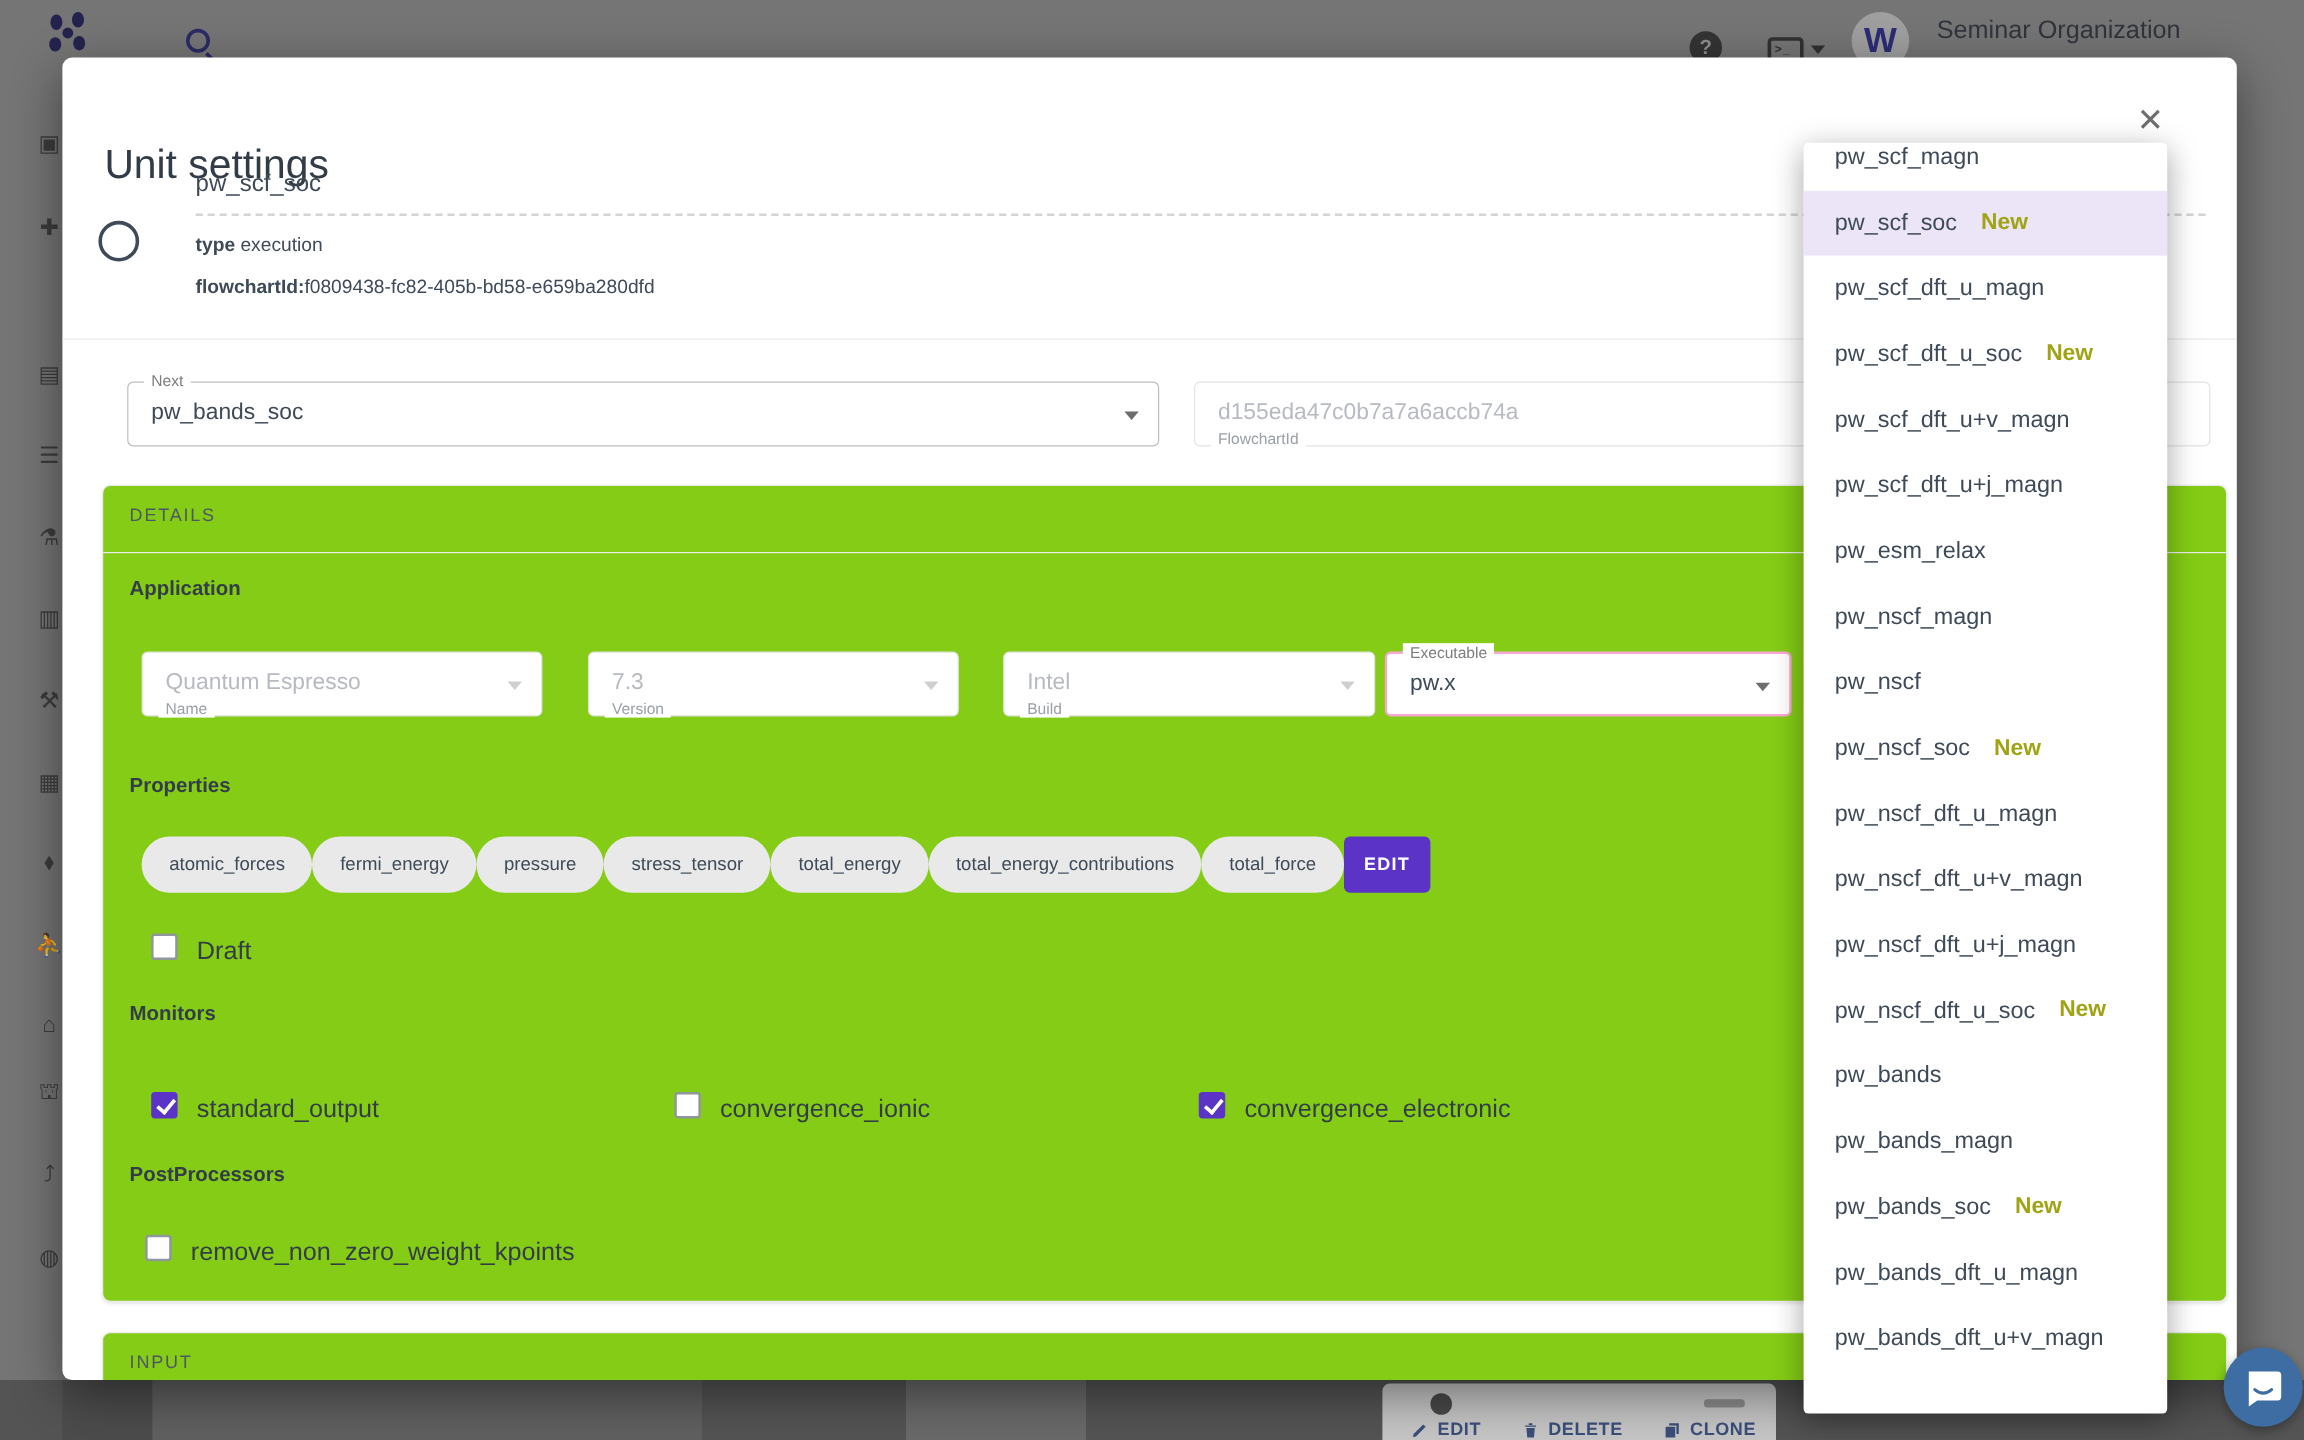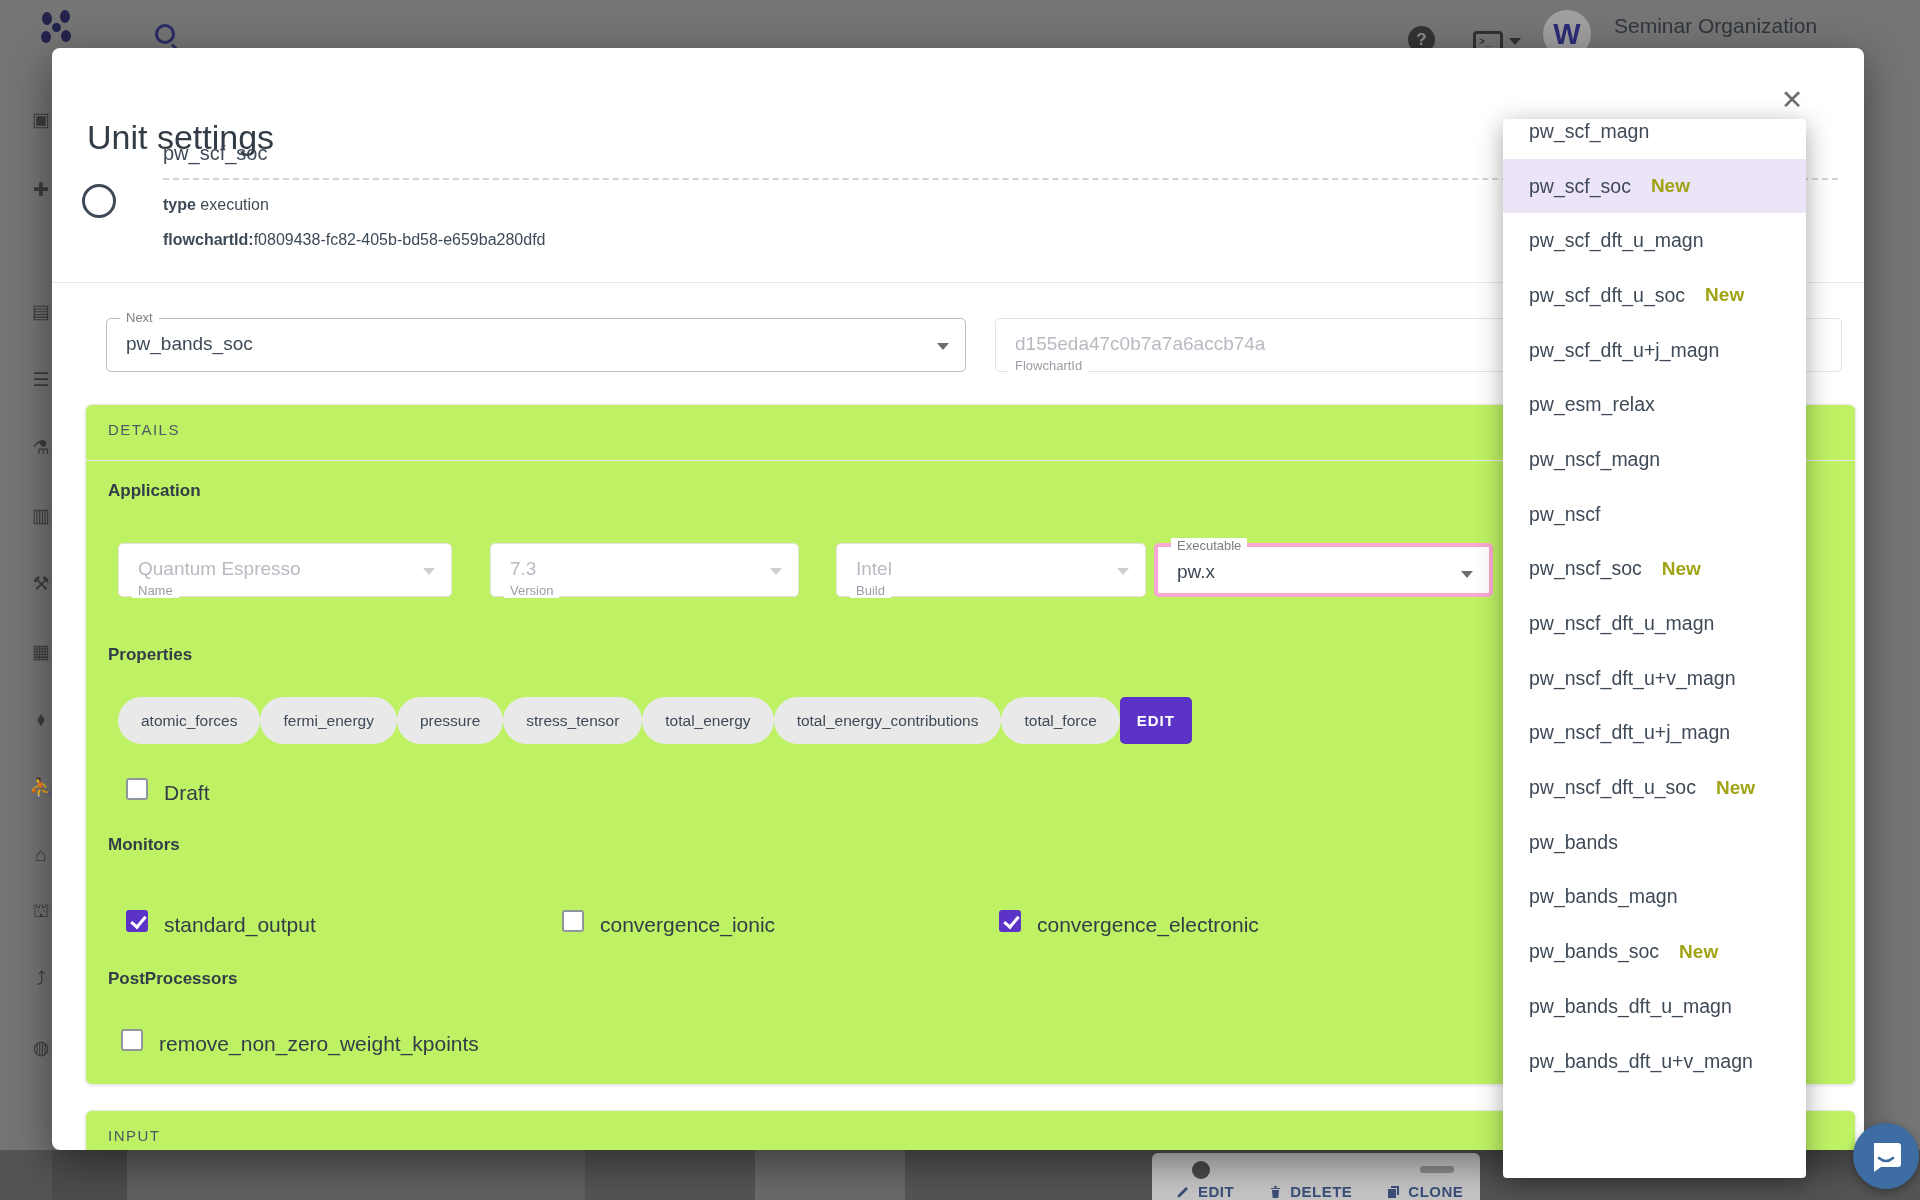--- a/index.html
+++ b/index.html
@@ -45,33 +45,33 @@
   #unit-name { position:absolute; left:111px; top:94px; font-size:20px; color:#3e4a57; }
   #unit-dash { position:absolute; left:111px; top:130px; width:1675px; border-top:2px dashed #d4d4d4; }
   .meta-row { position:absolute; left:111px; font-size:16px; color:#3e4a57; }
   .meta-row b { font-weight:bold; }
   #meta-type { top:148px; } #meta-flow { top:183px; }
   #hdr-divider { position:absolute; left:0; top:234px; width:1812px; height:1px; background:#e8e8e8; }
 
   
   .ofield { position:absolute; height:54px; border:1px solid #bdbdbd; border-radius:5px; background:#fff; }
   .ofield.disabled { border-color:#e3e3e3; }
-  .ofield.strong { border:4px solid #f9a8d4;text-align:right; }
+  .ofield.strong { border:2px solid #f9a8d4;text-align:right; }
   .flabel { position:absolute; top:-9px; left:13px; background:#fff; padding:0 6px; font-size:13px; color:#7d7d7d; }
   .ofield.disabled .flabel { color:#9aa0a6;margin-top:48px; }
   .fvalue { position:absolute; left:19px; top:14px; font-size:19px; color:#3e4a57; white-space:nowrap; }
   .ofield.disabled .fvalue { color:#b7bbc1; }
   .caret { position:absolute; right:16px; top:24px; width:0; height:0; border-left:6px solid transparent;
     border-right:6px solid transparent; border-top:7px solid #6d6d6d; }
   .ofield.disabled .caret { border-top-color:#cfcfcf; }
   #field-next { left:54px; top:270px; width:860px; }
   #field-flowchart { left:943px; top:270px; width:847px; }
 
   
-  .card { position:absolute; left:33px; width:1771px; background:#bef264; border:1px solid #ececec;
+  .card { position:absolute; left:33px; width:1771px; background:#84cc16; border:1px solid #ececec;
     border-radius:7px; box-shadow:0 1px 3px rgba(0,0,0,.1); }
   #details-card { top:356px; height:681px; }
   #input-card { top:1062px; height:120px; }
   .card-hdr { position:absolute; left:22px; top:16px; font-size:15px; letter-spacing:1.5px; color:#4d5862; }
   #details-hdr-div { position:absolute; left:0; top:55px; width:100%; height:1px; background:#ececec; }
   .sect { position:absolute; left:22px; font-size:17px; font-weight:bold; color:#333d47; }
 
   
   .afield { position:absolute; top:138px; }
   
@@ -261,20 +261,23 @@
           <span class="newbadge">New</span>
         </div>
         <div class="menuitem">
           <span>pw_scf_dft_u_magn</span>
         </div>
         <div class="menuitem">
           <span>pw_scf_dft_u_soc</span>
           <span class="newbadge">New</span>
         </div>
         <div class="menuitem">
+          <span>pw_scf_dft_u+v_magn</span>
+        </div>
+        <div class="menuitem">
           <span>pw_scf_dft_u+j_magn</span>
         </div>
         <div class="menuitem">
           <span>pw_esm_relax</span>
         </div>
         <div class="menuitem">
           <span>pw_nscf_magn</span>
         </div>
         <div class="menuitem">
           <span>pw_nscf</span>

